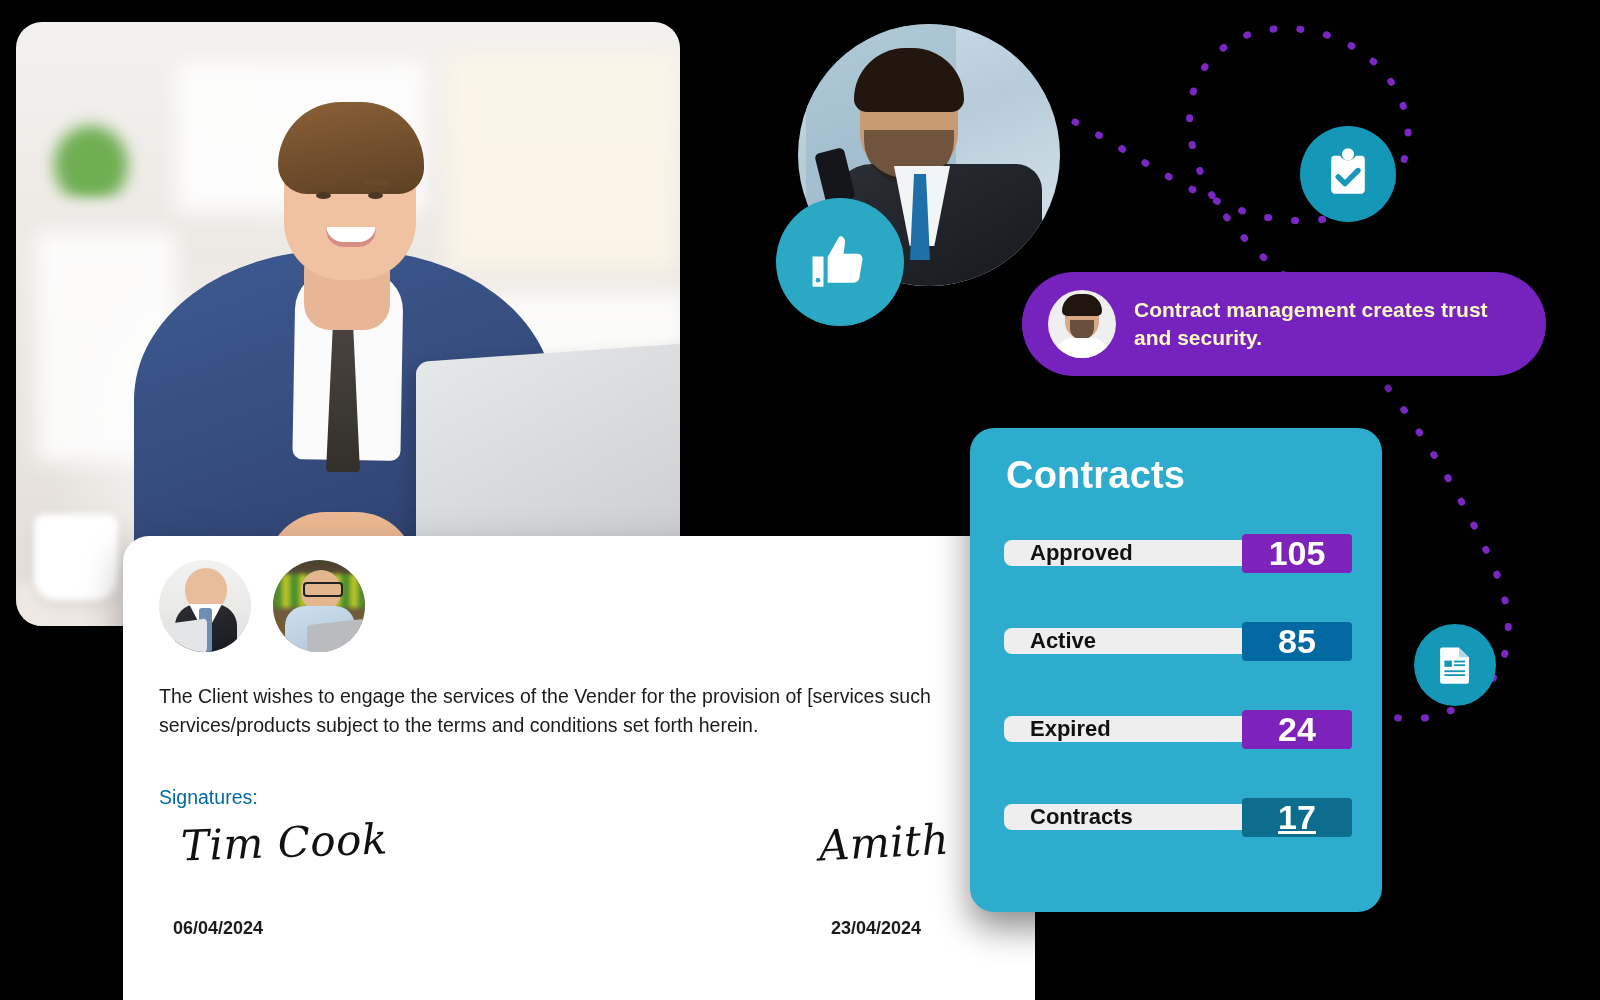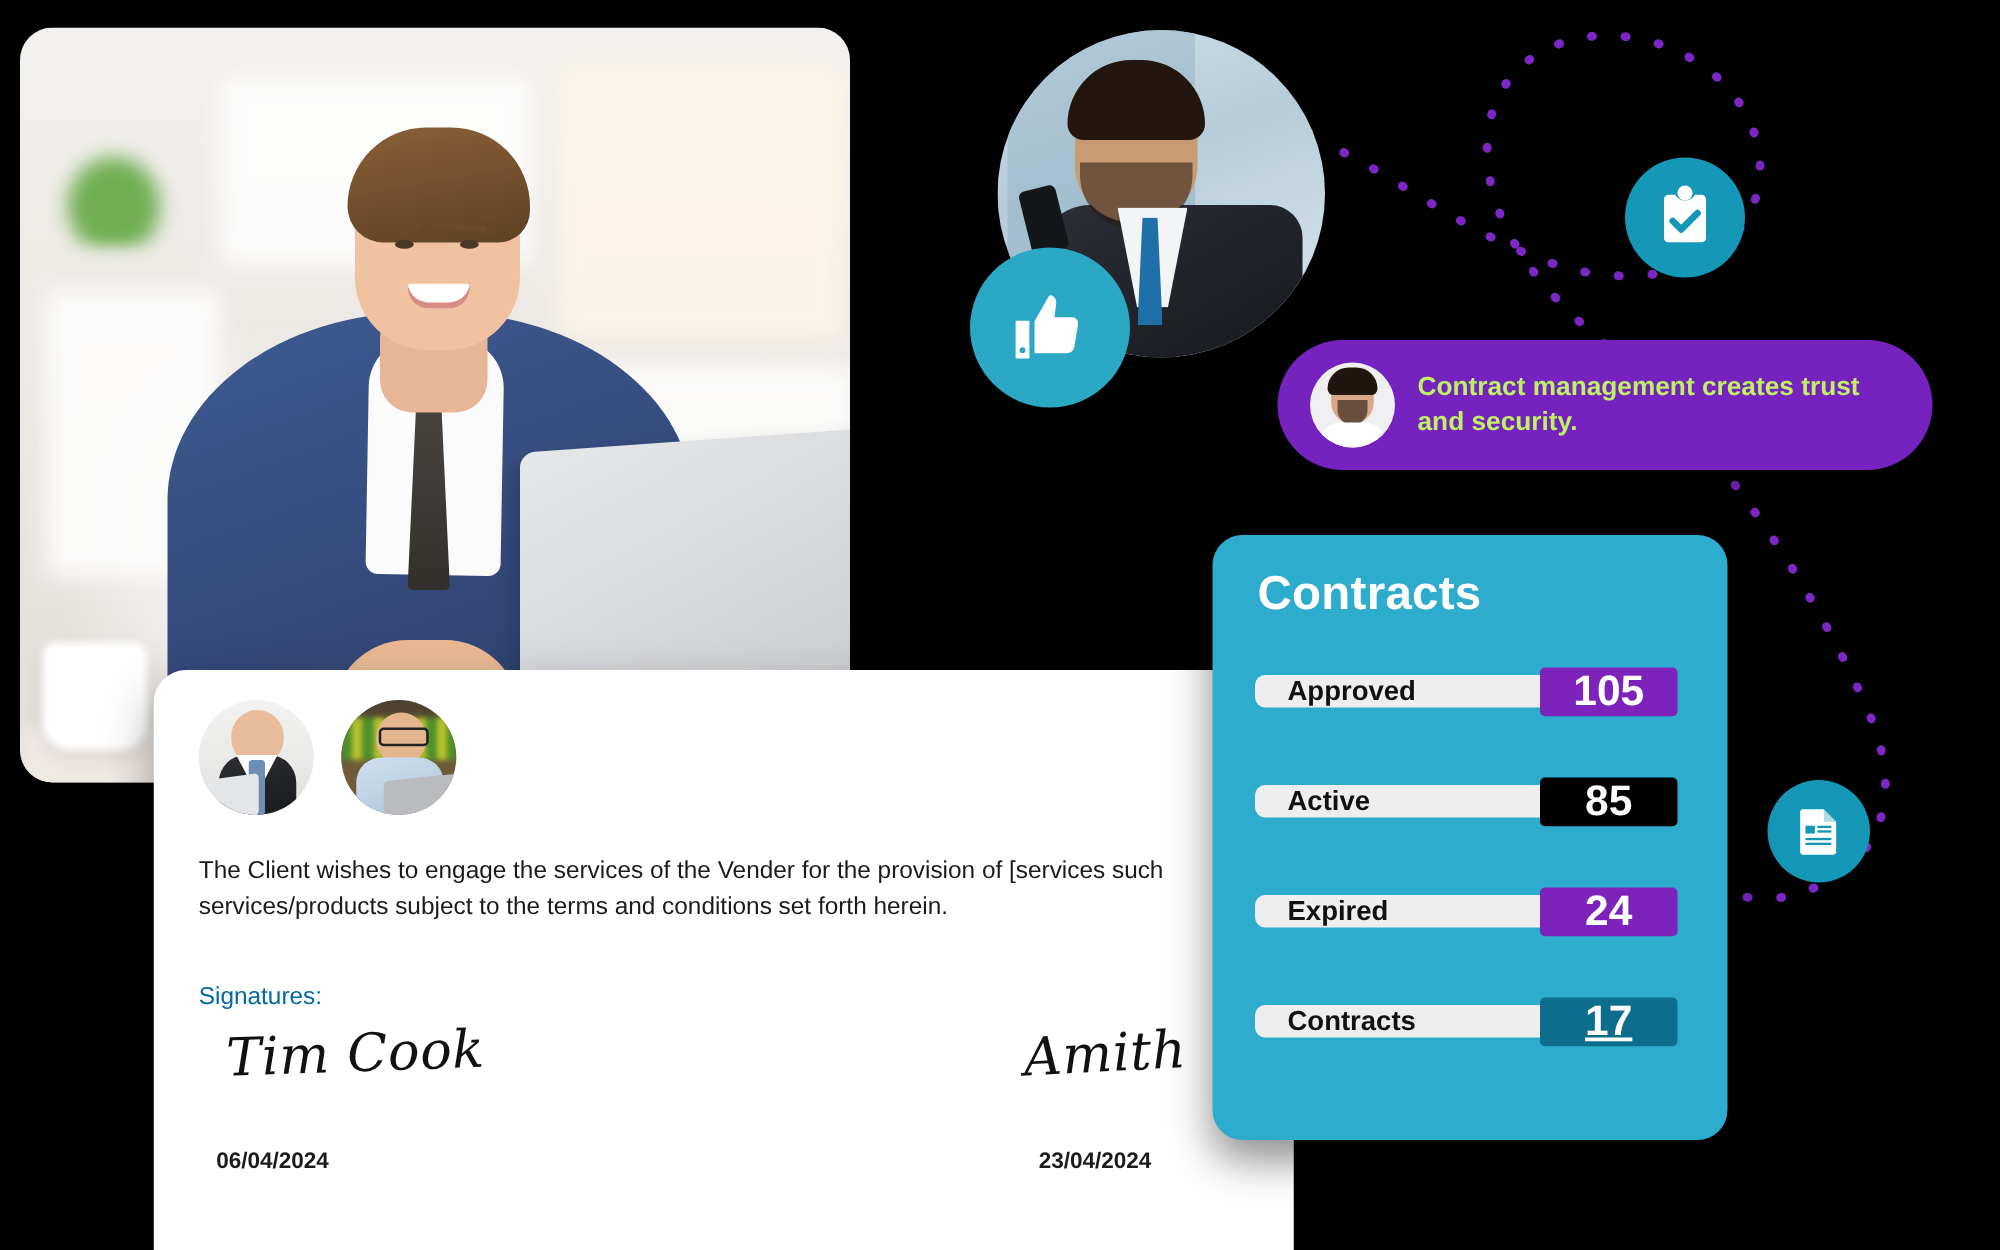--- a/index.html
+++ b/index.html
@@ -114,31 +114,31 @@
 
   
   .bubble{position:absolute;left:1022px;top:272px;width:524px;height:104px;background:#7622be;
           border-radius:52px;display:flex;align-items:center;gap:18px;padding:0 26px;
           box-sizing:border-box;box-shadow:0 10px 26px rgba(0,0,0,.4);}
   .b-av{width:68px;height:68px;border-radius:50%;background:#efeff1;position:relative;overflow:hidden;flex:0 0 auto;}
   .b-av::before{content:"";position:absolute;left:17px;top:9px;width:34px;height:40px;background:#dba a;background:#d9a887;border-radius:17px;}
   .b-av .bh{position:absolute;left:14px;top:4px;width:40px;height:22px;background:#20150f;border-radius:20px 20px 6px 6px;}
   .b-av .bb{position:absolute;left:22px;top:30px;width:24px;height:20px;background:rgba(30,20,14,.6);border-radius:0 0 12px 12px;}
   .b-av::after{content:"";position:absolute;left:8px;top:48px;width:52px;height:24px;background:#fff;border-radius:16px 16px 0 0;}
-  .b-text{color:#bef264;font-size:21px;font-weight:700;line-height:28px;}
+  .b-text{color:#fef9c3;font-size:21px;font-weight:700;line-height:28px;}
 
   
   .iconcircle{position:absolute;border-radius:50%;background:#1597b8;
               display:flex;align-items:center;justify-content:center;}
   .ic-clip{left:1300px;top:126px;width:96px;height:96px;}
   .ic-doc{left:1414px;top:624px;width:82px;height:82px;}
 
   
   .contracts{position:absolute;left:970px;top:428px;width:412px;height:484px;background:#2dacce;
-             border-radius:24px;padding:22px 40px 26px 34px;box-sizing:border-box;
+             border-radius:24px;padding:22px 30px 26px 34px;box-sizing:border-box;
              box-shadow:0 16px 34px rgba(0,0,0,.45);}
   .c-title{color:#fff;font-size:38px;font-weight:700;margin:4px 0 18px 2px;letter-spacing:.2px;}
   .c-row{display:flex;align-items:center;height:76px;margin-bottom:12px;}
   .c-label{flex:1;background:#eeeeee;border-radius:8px 0 0 8px;display:flex;align-items:center;
            padding-left:26px;font-size:22px;font-weight:700;color:#111;}
   .c-val{width:110px;border-radius:4px;display:flex;align-items:center;justify-content:center;
          color:#fff;font-size:34px;font-weight:700;margin-left:-4px;}
 
   
   .dots{position:absolute;inset:0;pointer-events:none;}
@@ -263,21 +263,21 @@
 
   <div class="contracts">
     <div class="c-title">Contracts</div>
     <div id="contract-rows">
         <div class="c-row">
           <div class="c-label">Approved</div>
           <div class="c-val" style="background: rgb(125, 34, 187);">105</div>
         </div>
         <div class="c-row">
           <div class="c-label">Active</div>
-          <div class="c-val" style="background: #000000;">85</div>
+          <div class="c-val" style="background: #0369a1;">85</div>
         </div>
         <div class="c-row">
           <div class="c-label">Expired</div>
           <div class="c-val" style="background: rgb(125, 34, 187);">24</div>
         </div>
         <div class="c-row">
           <div class="c-label">Contracts</div>
           <div class="c-val" style="background: rgb(12, 110, 140); text-decoration: underline;">17</div>
         </div>
       </div>

